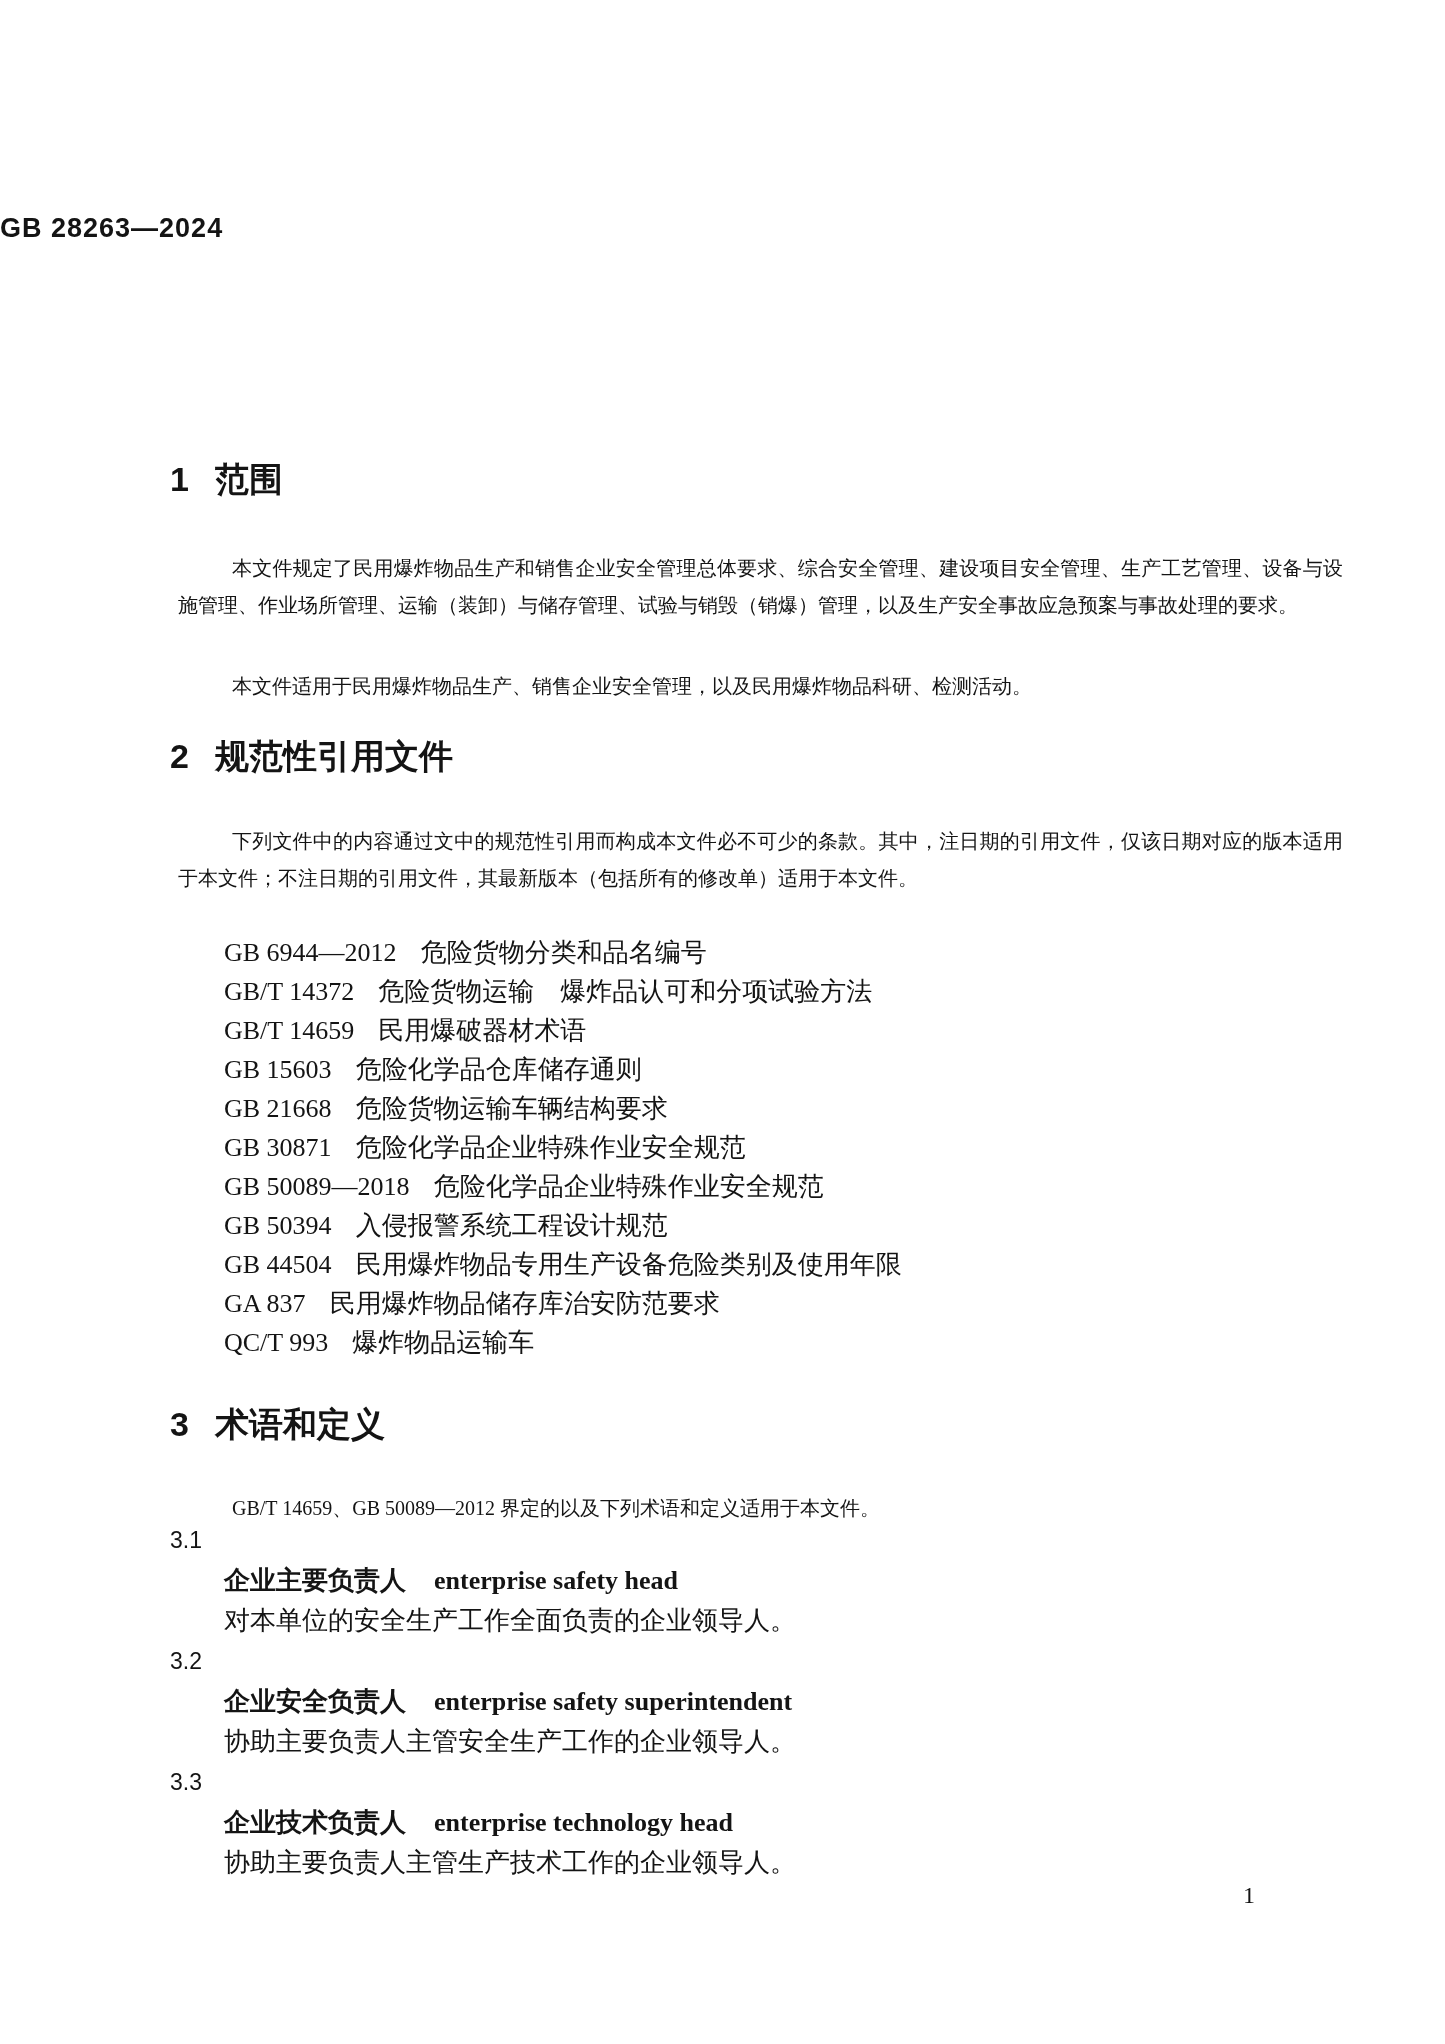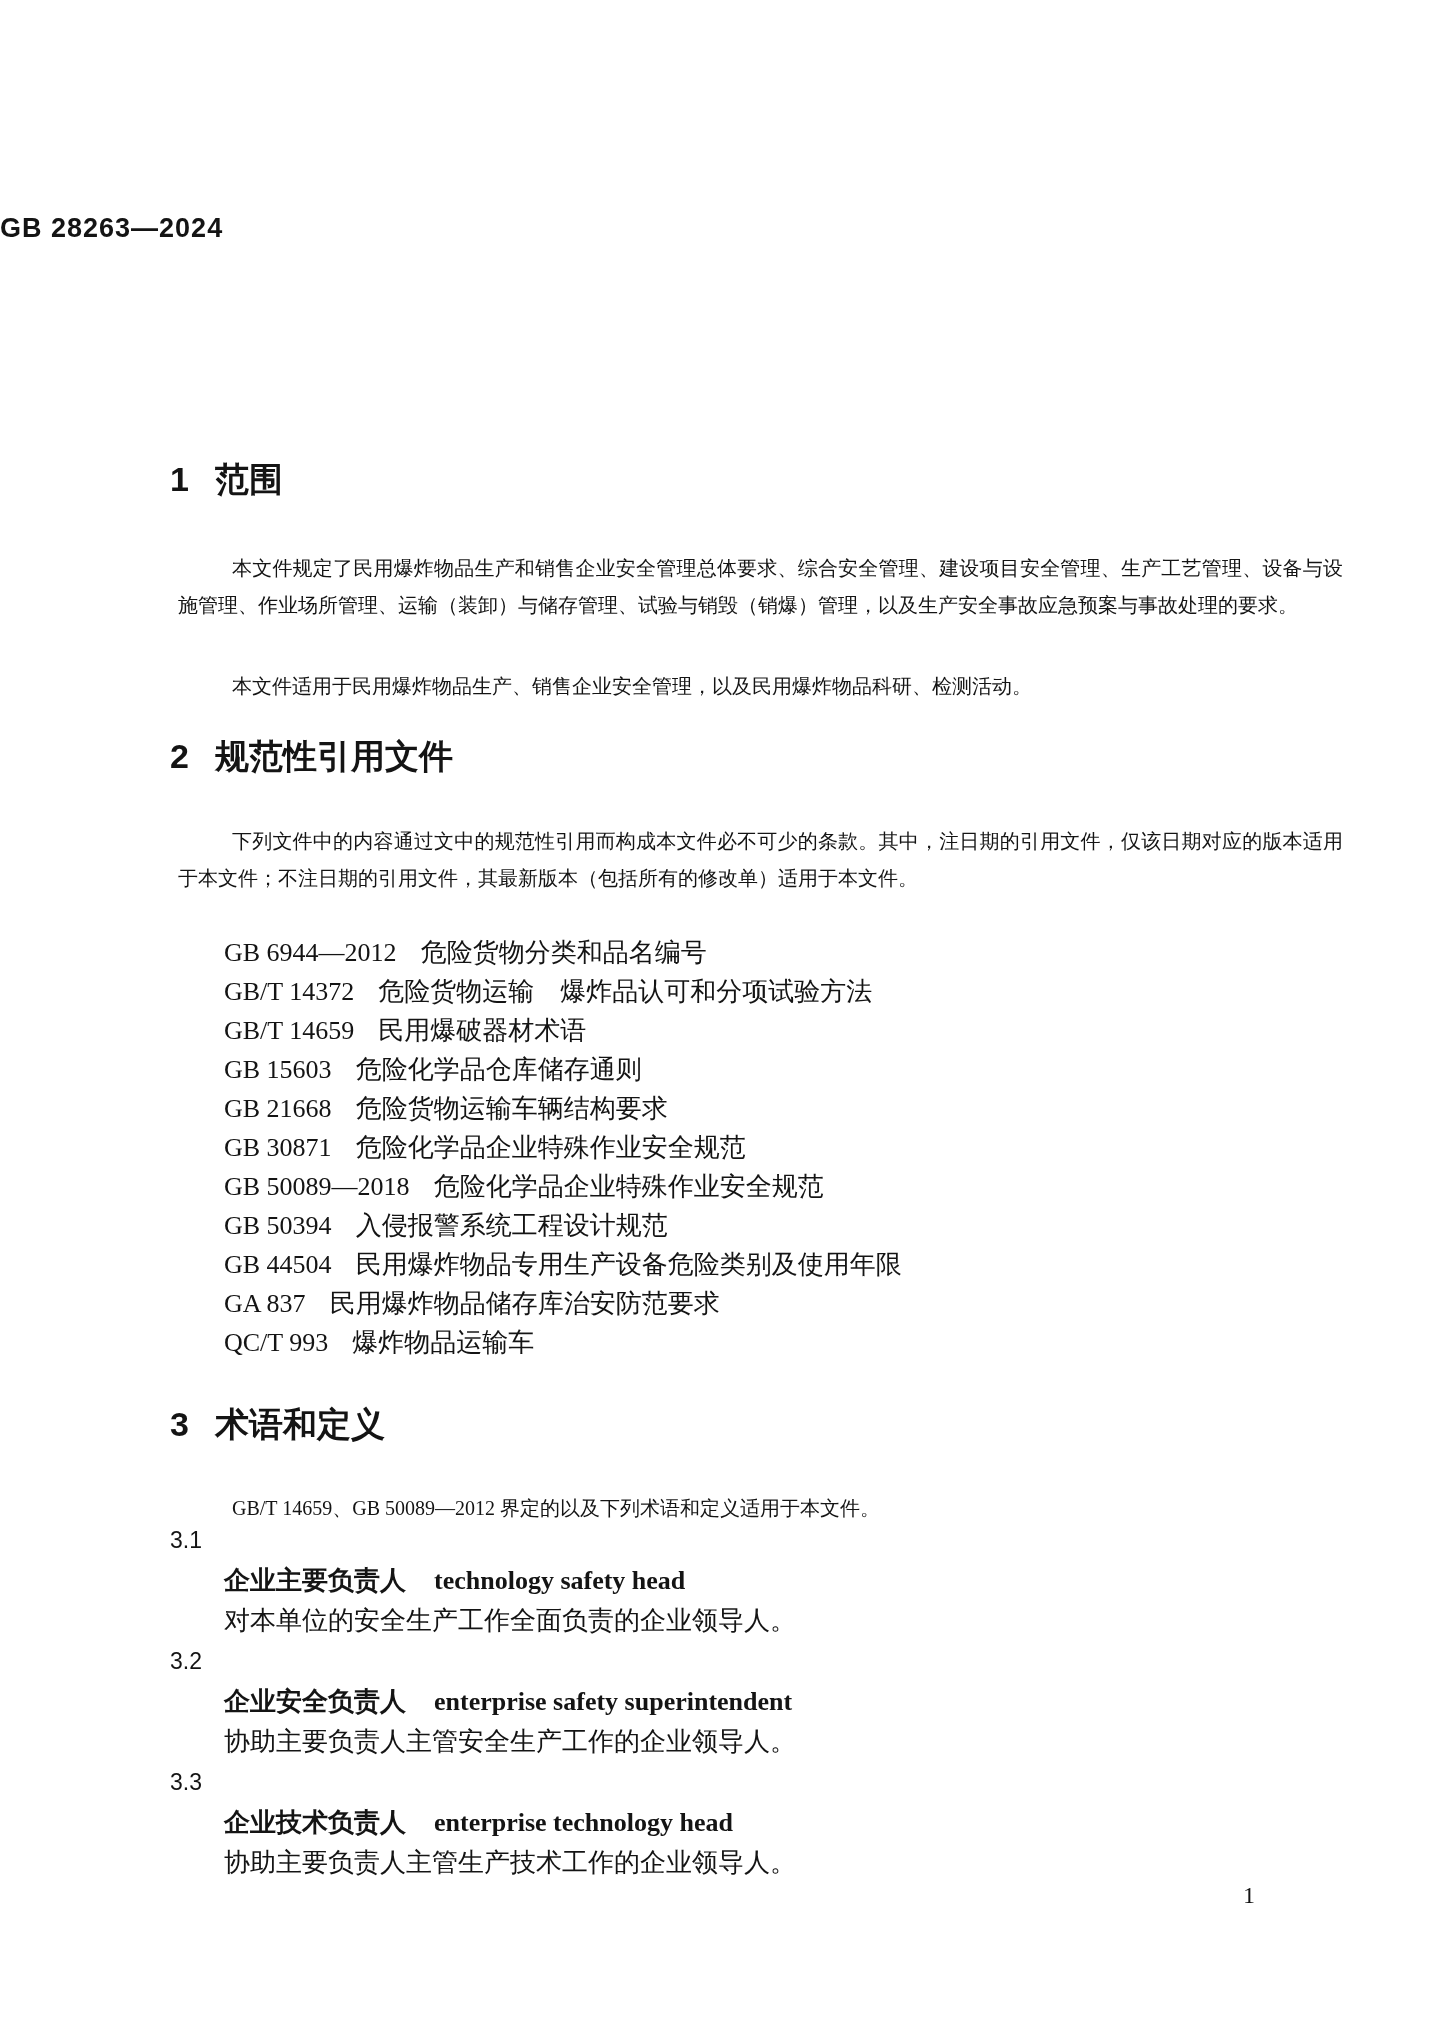--- a/index.html
+++ b/index.html
@@ -124,21 +124,21 @@
 
   <h2 class="sec-heading" style="top:1409px">
     <span class="sec-num">3</span><span>术语和定义</span>
   </h2>
   <p class="body-para" style="top:1482px">GB/T 14659、GB 50089—2012 界定的以及下列术语和定义适用于本文件。</p>
 
   <div class="terms">
     <div>
       <div class="term-clause">3.1</div>
       <div class="term-line">
-        <span class="term-zh">企业主要负责人</span><span class="term-en">technology safety head</span>
+        <span class="term-zh">企业主要负责人</span><span class="term-en">enterprise safety head</span>
       </div>
       <div class="term-def">对本单位的安全生产工作全面负责的企业领导人。</div>
     </div>
     <div>
       <div class="term-clause">3.2</div>
       <div class="term-line">
         <span class="term-zh">企业安全负责人</span><span class="term-en">enterprise safety superintendent</span>
       </div>
       <div class="term-def">协助主要负责人主管安全生产工作的企业领导人。</div>
     </div>

